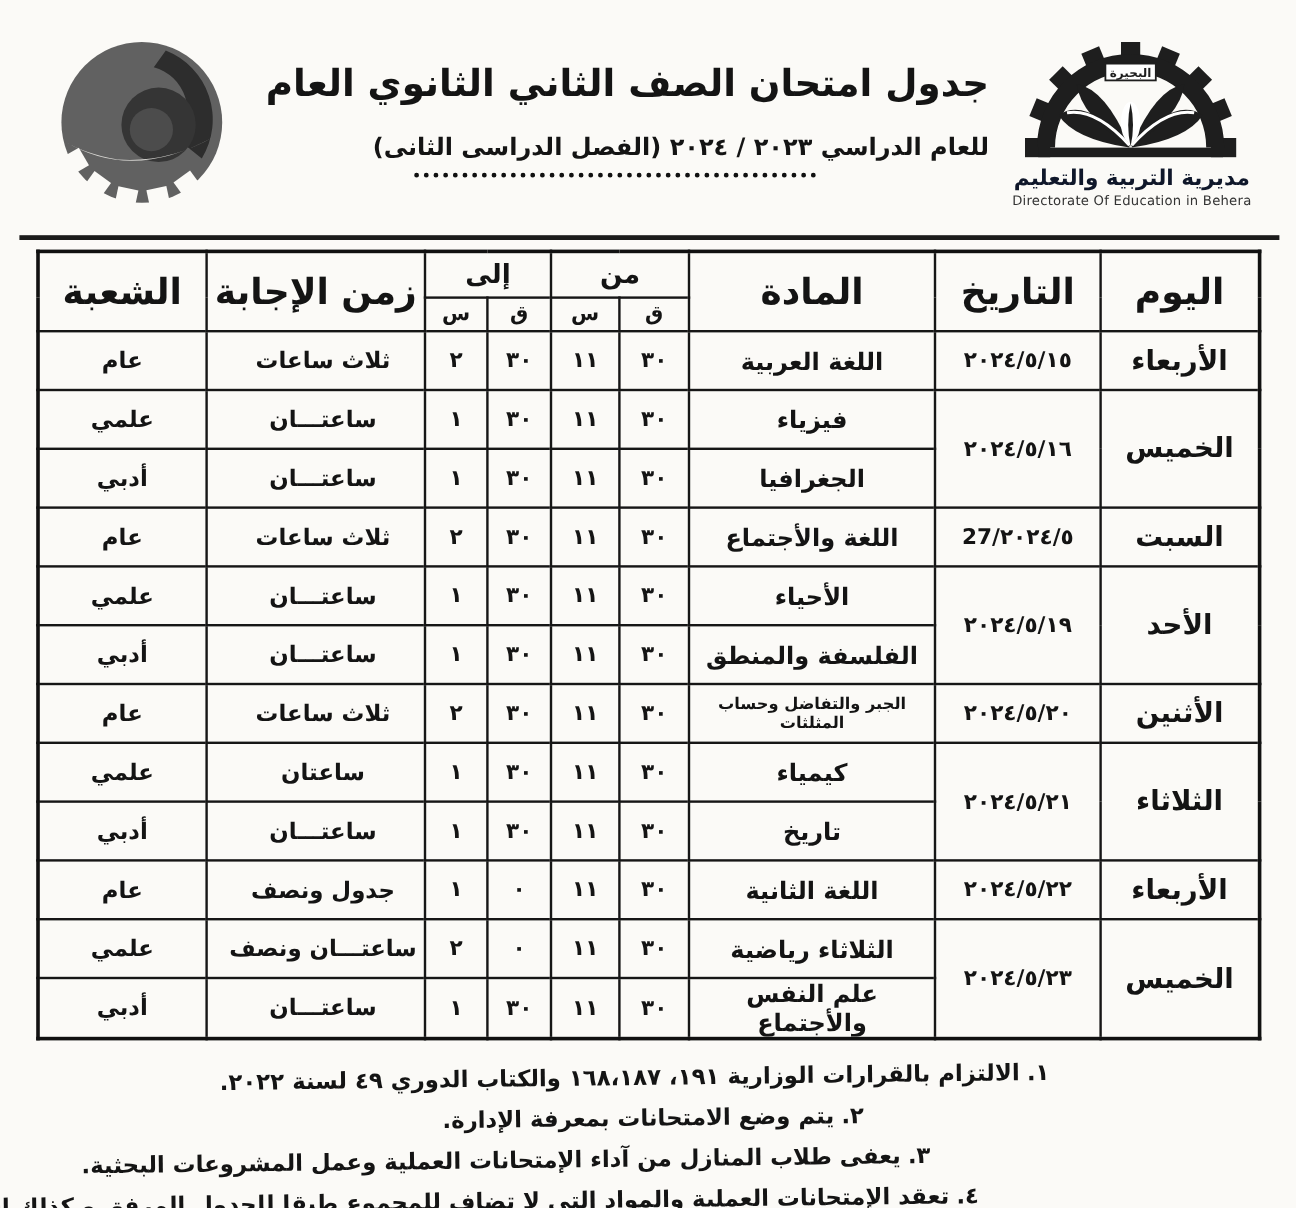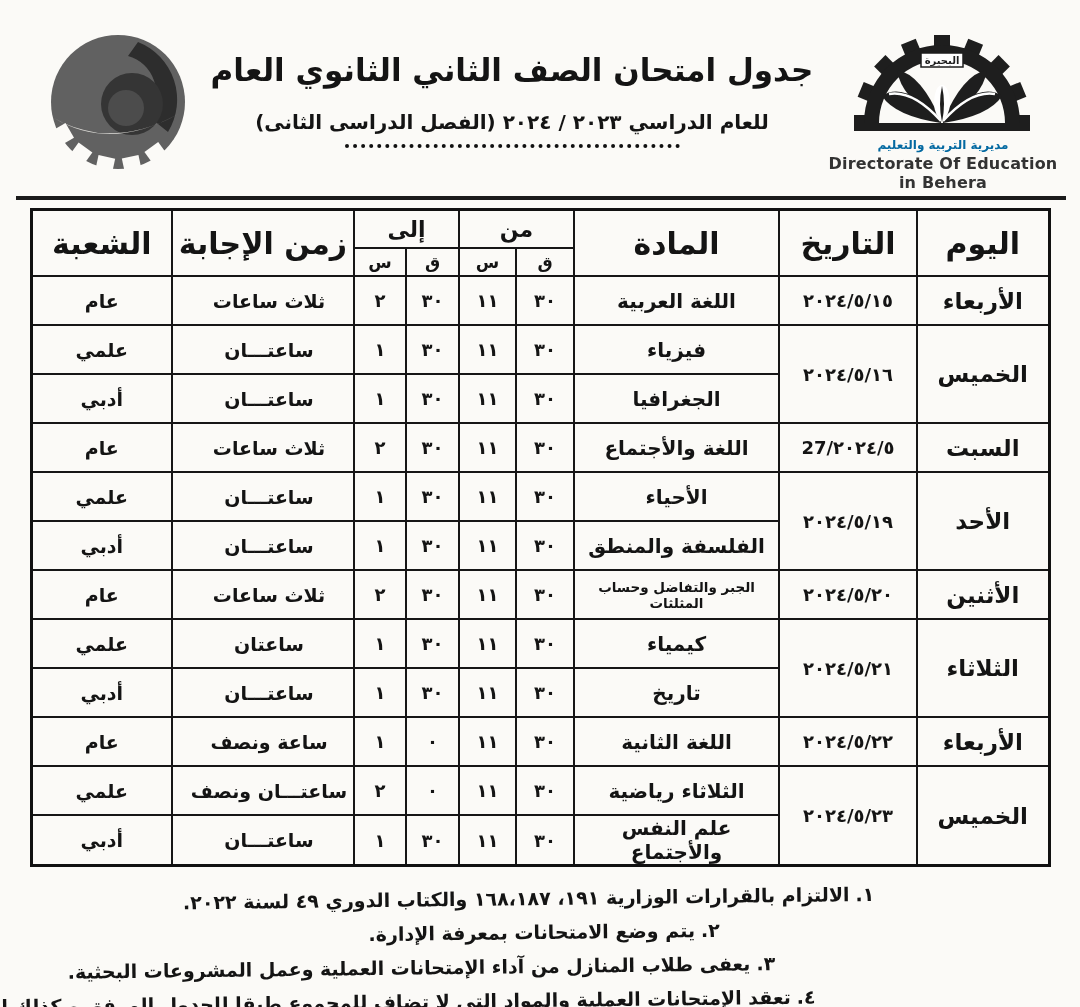--- a/index.html
+++ b/index.html
@@ -10,23 +10,23 @@
     color:#141414;
     direction:rtl;
     overflow:hidden;
   }
   .page{width:1080px;height:1007px;box-sizing:border-box;padding-top:26px;}
 
   
   .hdr{display:flex;align-items:flex-start;padding:0 18px 0 14px;height:168px;box-sizing:border-box;}
   .emblem{width:238px;text-align:center;position:relative;flex:none;}
   .emblem svg{display:block;margin:0 auto;}
-  .emblem-ar{font-size:12px;font-weight:700;margin-top:-6px;letter-spacing:0.5px;color:#0369a1;}
-  .emblem-en{font-size:16px;font-weight:700;color:#333;margin-top:2px;letter-spacing:0.2px;}
-  .titles{flex:1;text-align:center;padding-top:26px;}
+  .emblem-ar{font-size:18px;font-weight:700;margin-top:-6px;letter-spacing:0.5px;color:#0f172a;}
+  .emblem-en{font-size:11px;font-weight:400;color:#333;margin-top:2px;letter-spacing:0.2px;}
+  .titles{flex:1;text-align:right;padding-top:26px;}
   .t1{font-size:31px;font-weight:700;}
   .t2{font-size:20px;font-weight:700;margin-top:22px;}
   .dots{width:335px;margin:8px auto 0;border-bottom:4px dotted #111;height:2px;}
   .stamp{width:186px;flex:none;padding-top:4px;}
 
   .rule{height:4px;background:#1b1b1b;margin:2px 14px 8px 16px;}
 
   
   table{
     width:1018px;margin:4px auto 0;
@@ -244,21 +244,21 @@
         <td class="c-sec">أدبي</td>
       </tr>
       <tr>
         <td class="c-day">الأربعاء</td>
         <td class="c-date">٢٠٢٤/٥/٢٢</td>
         <td class="c-subj">اللغة الثانية</td>
         <td class="c-num">٣٠</td>
         <td class="c-num">١١</td>
         <td class="c-num">٠</td>
         <td class="c-num">١</td>
-        <td class="c-dur">ساعة ونصف</td>
+        <td class="c-dur">جدول ونصف</td>
         <td class="c-sec">عام</td>
       </tr>
       <tr>
         <td class="c-day" rowspan="2">الخميس</td>
         <td class="c-date" rowspan="2">٢٠٢٤/٥/٢٣</td>
         <td class="c-subj">الثلاثاء رياضية</td>
         <td class="c-num">٣٠</td>
         <td class="c-num">١١</td>
         <td class="c-num">٠</td>
         <td class="c-num">٢</td>

